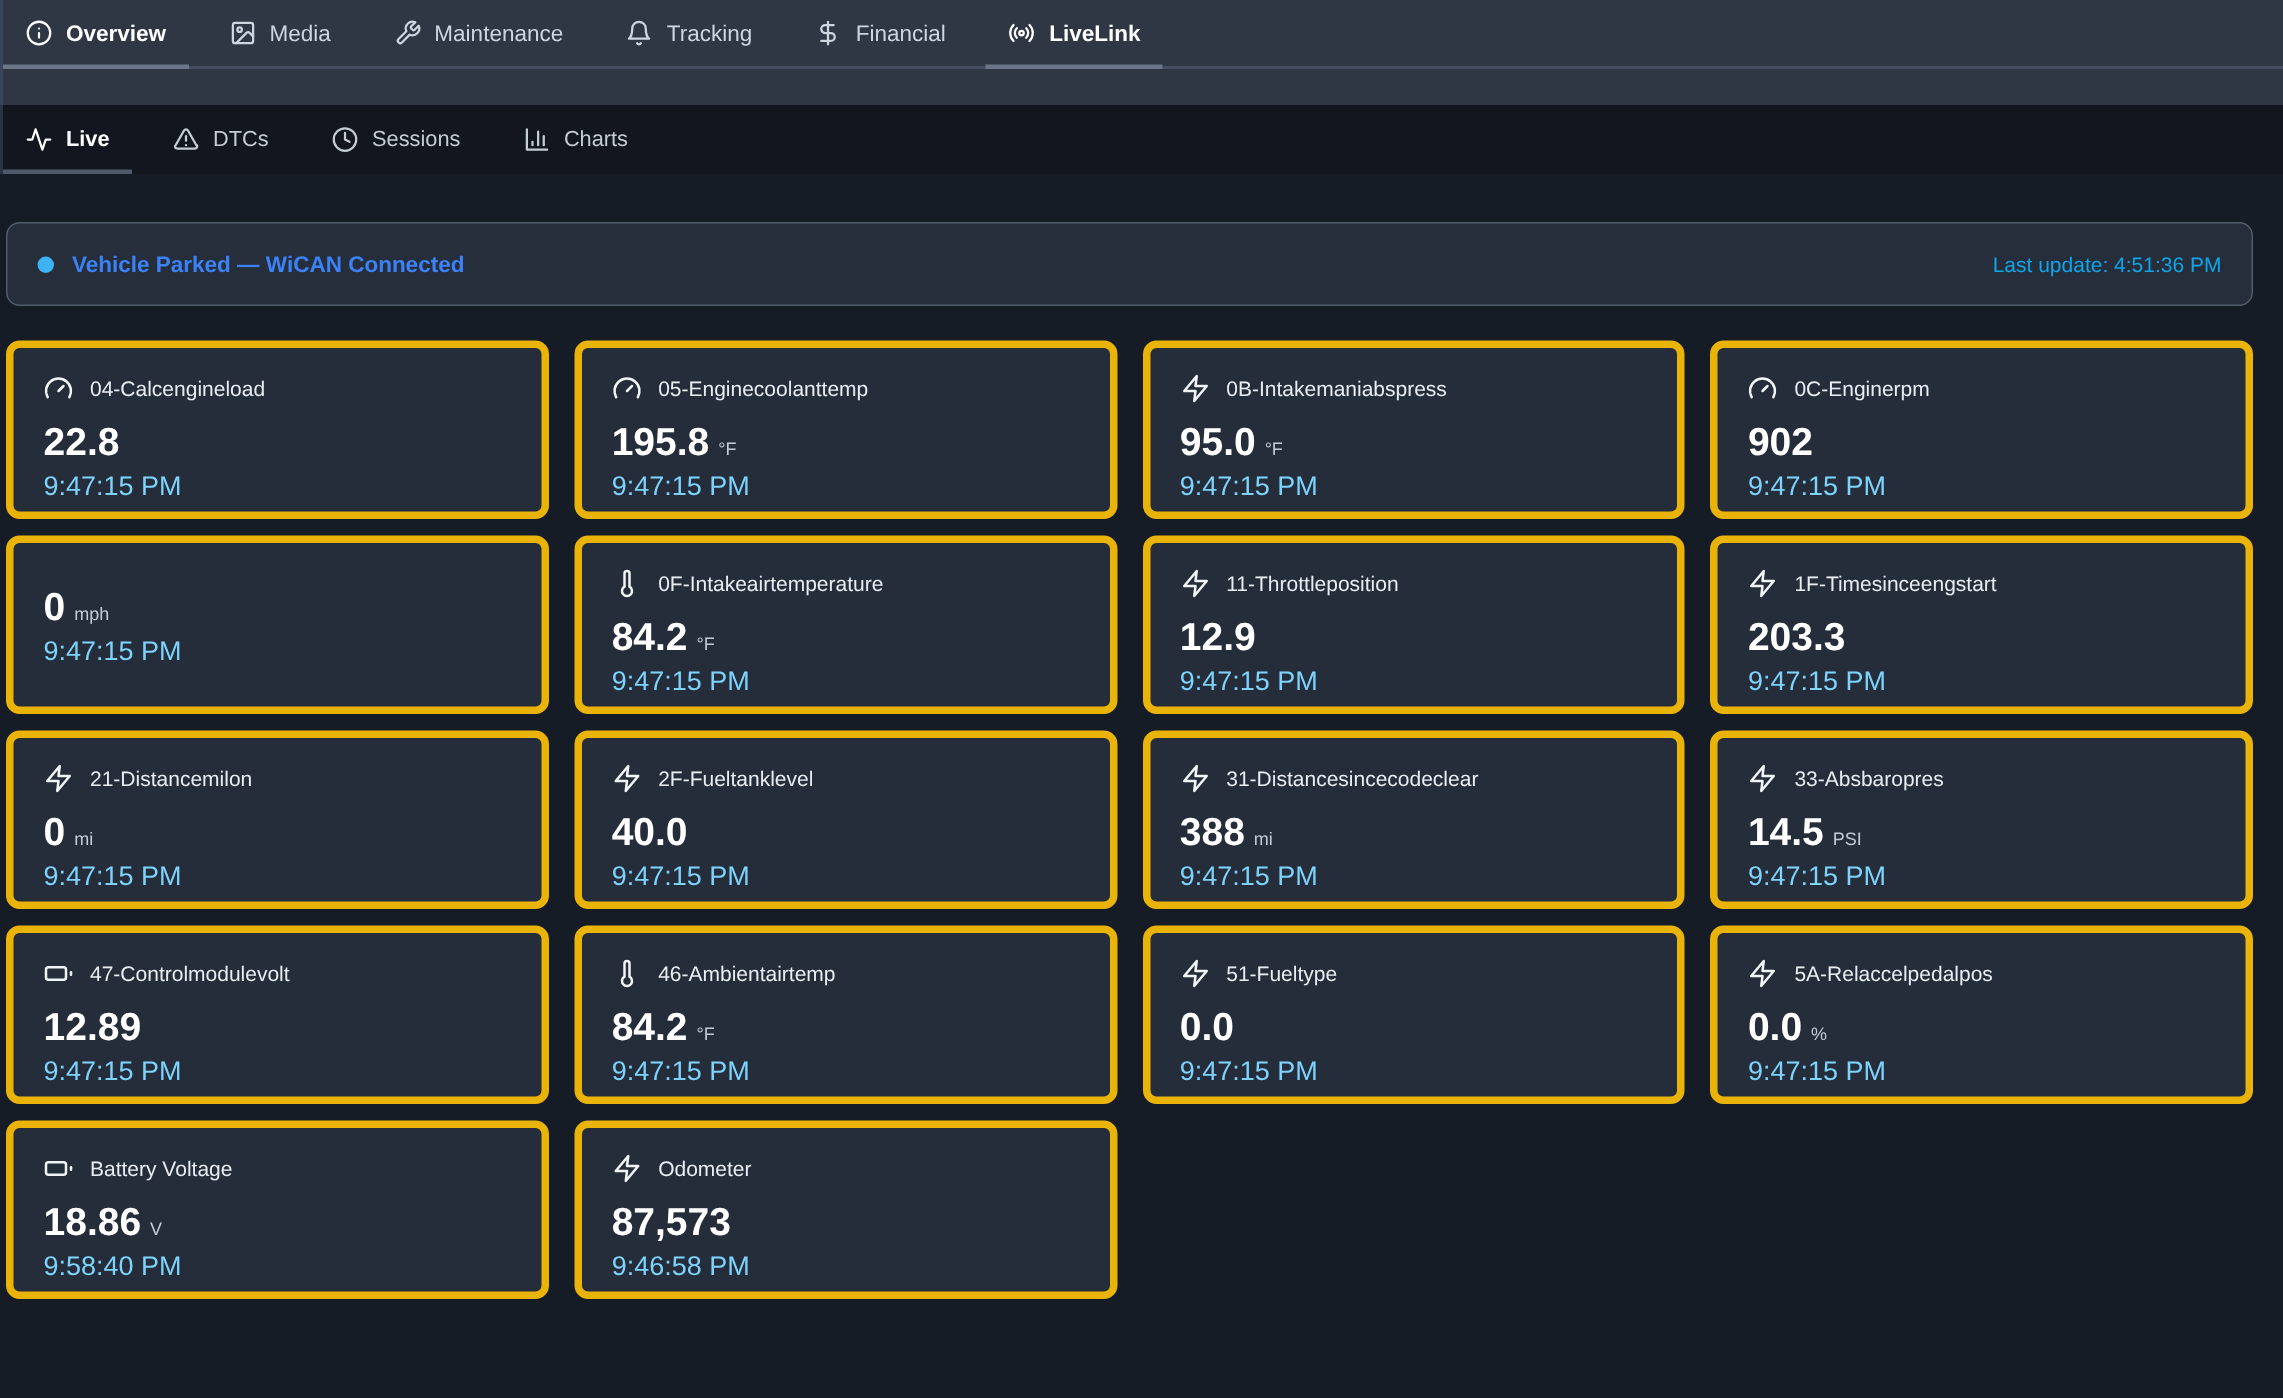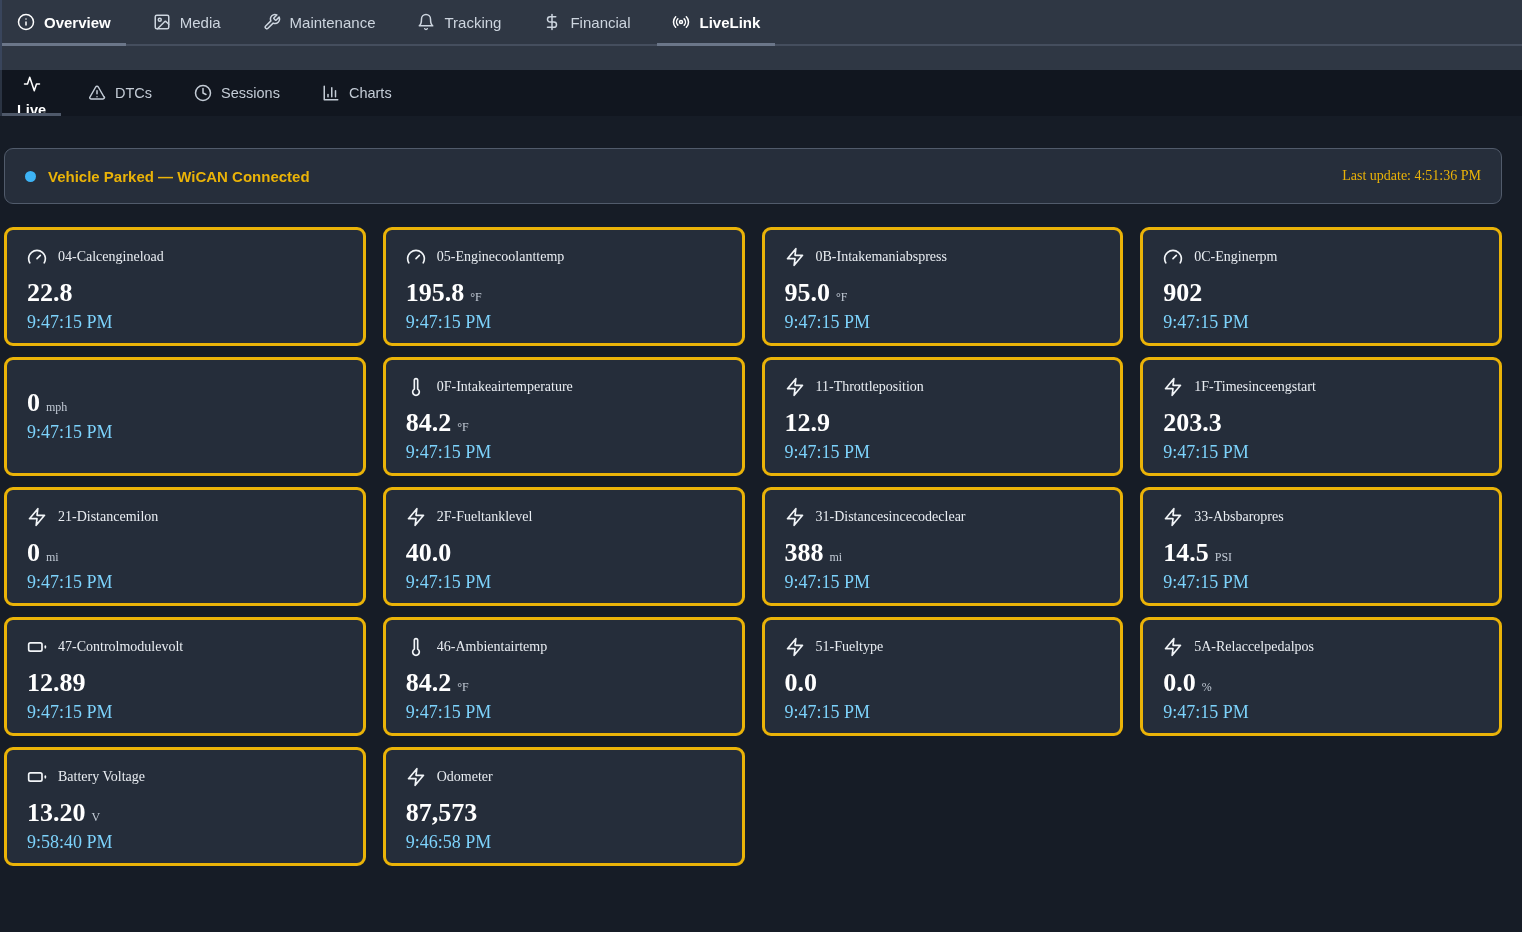--- a/index.html
+++ b/index.html
@@ -24,39 +24,39 @@
   .tab .icon { display:flex; }
   .tab.active { color:#ffffff; font-weight:700; }
   .tab.active::after {
     content:""; position:absolute; left:0; right:0; bottom:-2px;
     height:3px; background:#6b7689;
   }
   
   .nav2 { background:#11161f; border-left:2px solid #2a3342; }
   .nav2-tabs { display:flex; align-items:stretch; height:46px; }
   .nav2 .tab { font-size:14.5px; color:#c4ccd6; }
-  .nav2 .tab.active { color:#ffffff; font-weight:700;flex-direction:column; }
+  .nav2 .tab.active { color:#ffffff; font-weight:700; }
   .nav2 .tab.active::after { background:#4f596a; bottom:0; }
   
   main { padding:32px 20px 0 4px; }
   .status-card {
     display:flex; align-items:center; gap:12px;
     height:56px; padding:0 20px;
     background:#262e3b; border:1px solid #515b6b; border-radius:9px;
   }
   .status-dot { width:11px; height:11px; border-radius:50%; background:#3db3f5; flex:0 0 auto; }
-  .status-text { font-size:15px; font-weight:700; color:#eab308; }
-  .status-update { margin-left:auto; font-size:14px; color:#eab308;font-family:Liberation Serif, serif; }
+  .status-text { font-size:15px; font-weight:700; color:#3b82f6; }
+  .status-update { margin-left:auto; font-size:14px; color:#0ea5e9; }
   .grid {
     margin-top:23px;
     display:grid; grid-template-columns:repeat(4,1fr); gap:11px 17px;
   }
   .card {
     height:119px; padding:17px 20px 0 20px;
-    background:#252d3a; border:3px solid #eab308; border-radius:9px;font-family:Liberation Serif, serif;
+    background:#252d3a; border:5px solid #eab308; border-radius:9px;
   }
   .card-head { display:flex; align-items:center; gap:11px; color:#f2f5f8; }
   .card-label { font-size:14px; color:#e9edf2; }
   .card-value-row { display:flex; align-items:baseline; gap:6px; margin-top:12px; }
   .card-value { font-size:26px; font-weight:700; color:#ffffff; line-height:1.05; }
   .card-unit { font-size:12px; color:#c3cbd6; }
   .card-time { margin-top:6px; font-size:18px; color:#7dd3fc; }
   svg { display:block; }
 </style>
 </head>
@@ -432,21 +432,21 @@
     <div class="card-head">
       <span class="icon card-icon">
             <svg width="20" height="20" viewBox="0 0 24 24" fill="none" stroke="currentColor" stroke-width="2" stroke-linecap="round" stroke-linejoin="round">
               <rect width="16" height="10" x="2" y="7" rx="2" ry="2"></rect>
               <line x1="22" x2="22" y1="11" y2="13"></line>
             </svg>
           </span>
       <span class="card-label">Battery Voltage</span>
     </div>
     <div class="card-value-row">
-      <span class="card-value">13.20</span>
+      <span class="card-value">18.86</span>
       <span class="card-unit">V</span>
     </div>
     <div class="card-time">9:58:40 PM</div>
   </div>
 
   <div class="card">
     <div class="card-head">
       <span class="icon card-icon">
             <svg width="20" height="20" viewBox="0 0 24 24" fill="none" stroke="currentColor" stroke-width="2" stroke-linecap="round" stroke-linejoin="round">
               <polygon points="13 2 3 14 12 14 11 22 21 10 12 10 13 2"></polygon>

